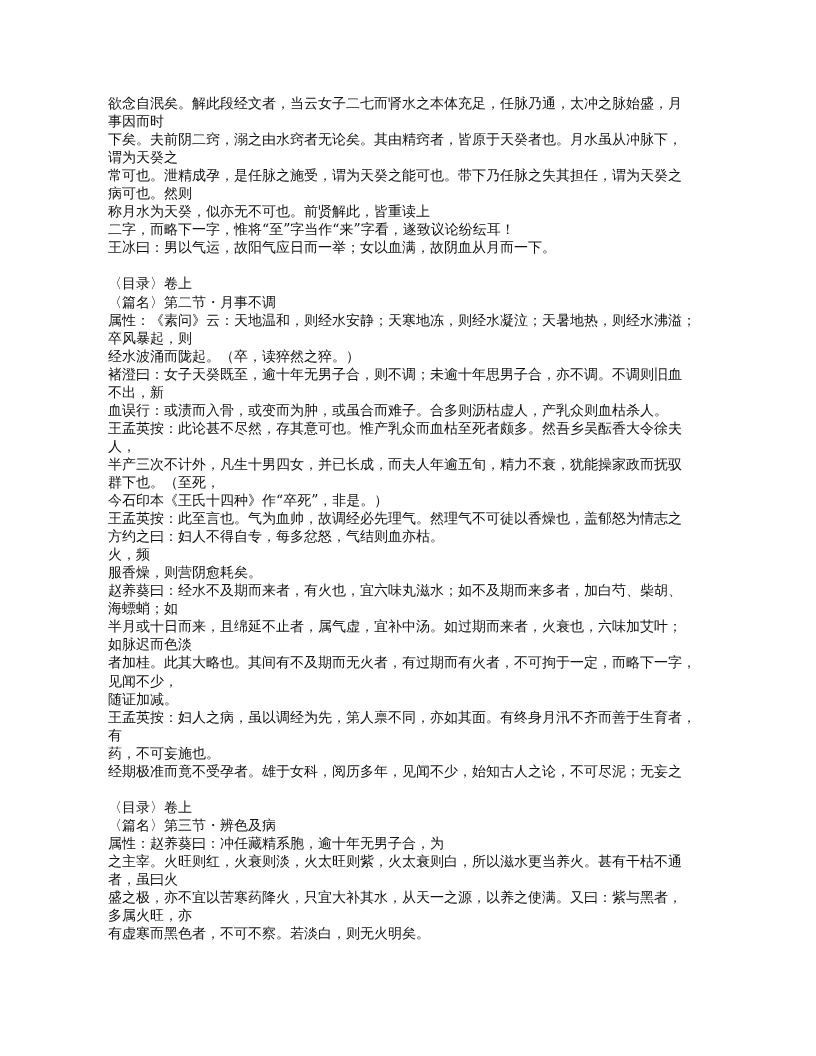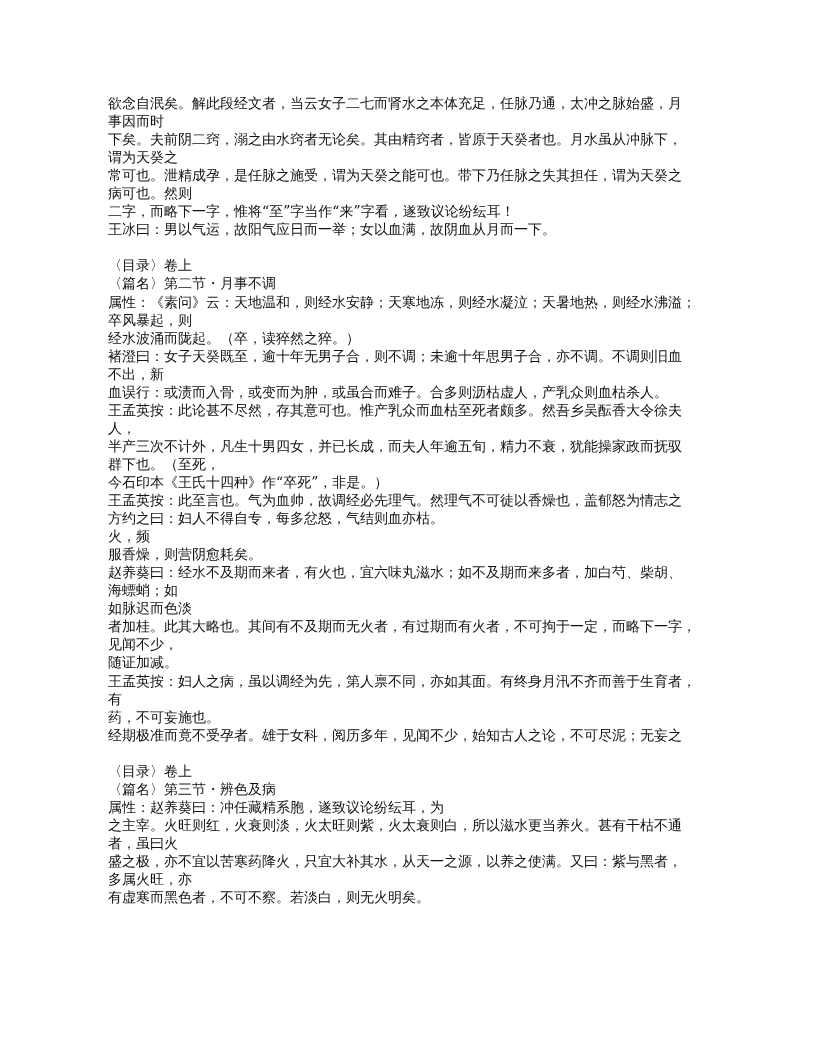--- a/index.html
+++ b/index.html
@@ -14,20 +14,21 @@
 <body>
 
 <div class="page">
   <div class="section">
     <div class="line">欲念自泯矣。解此段经文者，当云女子二七而肾水之本体充足，任脉乃通，太冲之脉始盛，月</div>
     <div class="line">事因而时</div>
     <div class="line">下矣。夫前阴二窍，溺之由水窍者无论矣。其由精窍者，皆原于天癸者也。月水虽从冲脉下，</div>
     <div class="line">谓为天癸之</div>
     <div class="line">常可也。泄精成孕，是任脉之施受，谓为天癸之能可也。带下乃任脉之失其担任，谓为天癸之</div>
     <div class="line">病可也。然则</div>
+    <div class="line">称月水为天癸，似亦无不可也。前贤解此，皆重读上</div>
     <div class="line">二字，而略下一字，惟将“至”字当作“来”字看，遂致议论纷纭耳！</div>
     <div class="line">王冰曰：男以气运，故阳气应日而一举；女以血满，故阴血从月而一下。</div>
   </div>
   <div class="gap"></div>
   <div class="section">
     <div class="line">〈目录〉卷上</div>
     <div class="line">〈篇名〉第二节・月事不调</div>
     <div class="line">属性：《素问》云：天地温和，则经水安静；天寒地冻，则经水凝泣；天暑地热，则经水沸溢；</div>
     <div class="line">卒风暴起，则</div>
     <div class="line">经水波涌而陇起。（卒，读猝然之猝。）</div>
@@ -38,33 +39,34 @@
     <div class="line">人，</div>
     <div class="line">半产三次不计外，凡生十男四女，并已长成，而夫人年逾五旬，精力不衰，犹能操家政而抚驭</div>
     <div class="line">群下也。（至死，</div>
     <div class="line">今石印本《王氏十四种》作“卒死”，非是。）</div>
     <div class="line">王孟英按：此至言也。气为血帅，故调经必先理气。然理气不可徒以香燥也，盖郁怒为情志之</div>
     <div class="line">方约之曰：妇人不得自专，每多忿怒，气结则血亦枯。</div>
     <div class="line">火，频</div>
     <div class="line">服香燥，则营阴愈耗矣。</div>
     <div class="line">赵养葵曰：经水不及期而来者，有火也，宜六味丸滋水；如不及期而来多者，加白芍、柴胡、</div>
     <div class="line">海螵蛸；如</div>
+    <div class="line">半月或十日而来，且绵延不止者，属气虚，宜补中汤。如过期而来者，火衰也，六味加艾叶；</div>
     <div class="line">如脉迟而色淡</div>
     <div class="line">者加桂。此其大略也。其间有不及期而无火者，有过期而有火者，不可拘于一定，而略下一字，</div>
     <div class="line">见闻不少，</div>
     <div class="line">随证加减。</div>
     <div class="line">王孟英按：妇人之病，虽以调经为先，第人禀不同，亦如其面。有终身月汛不齐而善于生育者，</div>
     <div class="line">有</div>
     <div class="line">药，不可妄施也。</div>
     <div class="line">经期极准而竟不受孕者。雄于女科，阅历多年，见闻不少，始知古人之论，不可尽泥；无妄之</div>
   </div>
   <div class="gap"></div>
   <div class="section">
     <div class="line">〈目录〉卷上</div>
     <div class="line">〈篇名〉第三节・辨色及病</div>
-    <div class="line">属性：赵养葵曰：冲任藏精系胞，遂致议论纷纭耳，为</div>
+    <div class="line">属性：赵养葵曰：冲任藏精系胞，逾十年无男子合，为</div>
     <div class="line">之主宰。火旺则红，火衰则淡，火太旺则紫，火太衰则白，所以滋水更当养火。甚有干枯不通</div>
     <div class="line">者，虽曰火</div>
     <div class="line">盛之极，亦不宜以苦寒药降火，只宜大补其水，从天一之源，以养之使满。又曰：紫与黑者，</div>
     <div class="line">多属火旺，亦</div>
     <div class="line">有虚寒而黑色者，不可不察。若淡白，则无火明矣。</div>
   </div>
 </div>
 
 </body></html>

